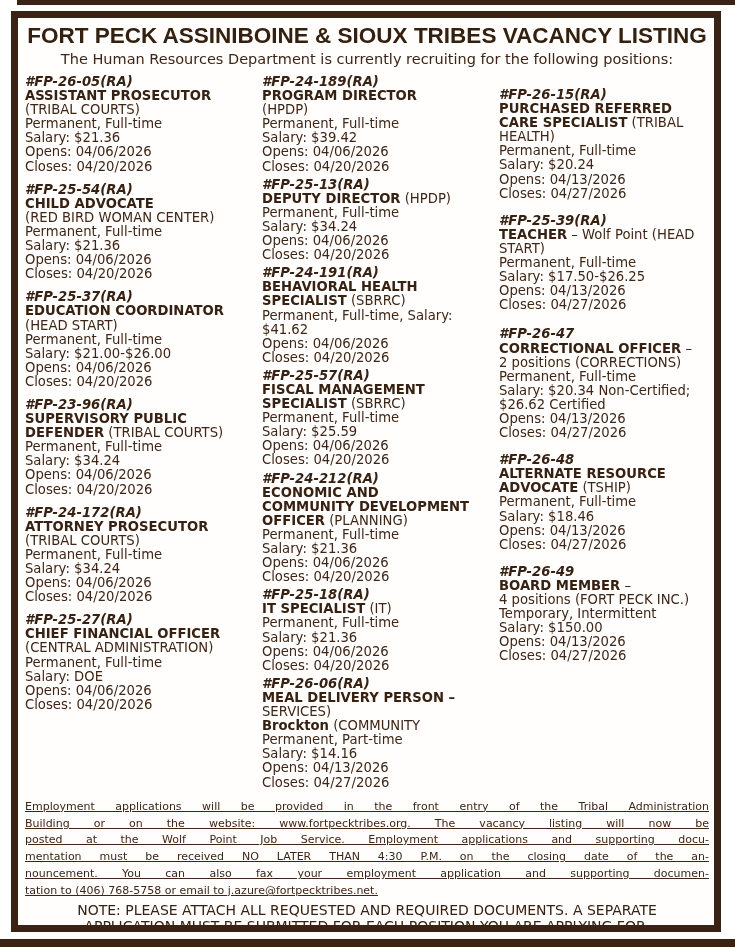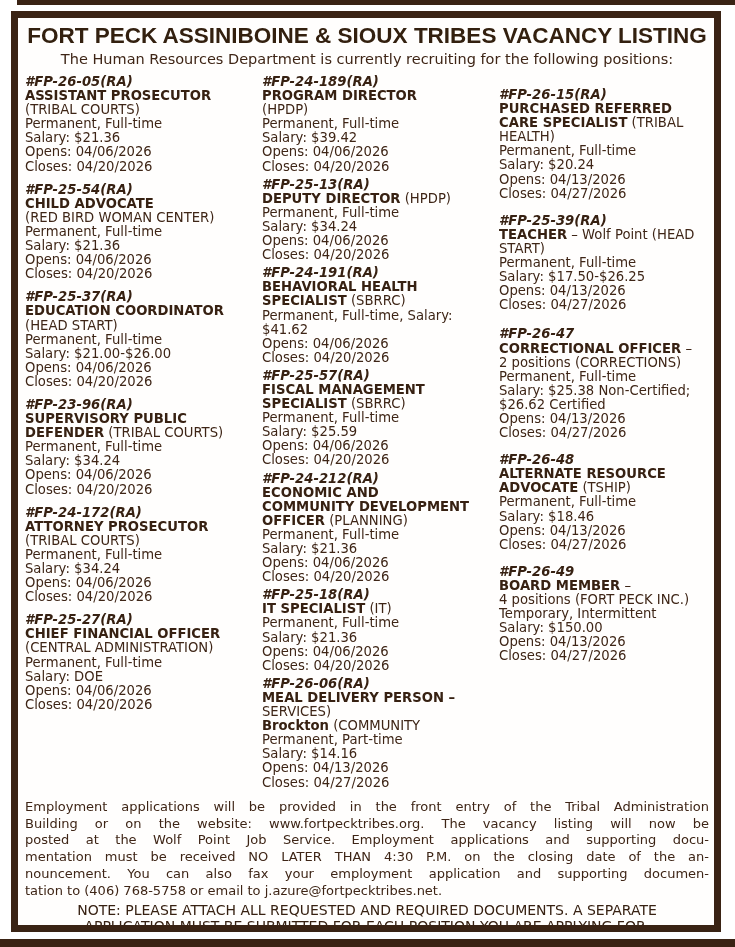--- a/index.html
+++ b/index.html
@@ -34,22 +34,22 @@
   .col[data-name="job-column-2"] .job{margin-bottom:4px;}
   .col[data-name="job-column-3"]{padding-top:13px;}
   .col[data-name="job-column-3"] .job{margin-bottom:13px;}
   .col[data-name="job-column-3"] .job:nth-child(3){margin-top:15px;}
   .jnum,.hl b{font-weight:bold;color:#372112;}
   .jnum{white-space:nowrap;font-style:italic;}
   .hl{white-space:nowrap;}
   .jline{white-space:nowrap;}
   .footer{margin-top:5px;}
   .fline{
-    font-size:13px;line-height:16.9px;white-space:nowrap;
-    text-align:justify;text-align-last:justify;
+    font-size:11px;line-height:16.9px;white-space:nowrap;
+    text-align:justify;text-align-last:justify;text-decoration:underline;
   }
   .fline.last{text-align:left;text-align-last:left;}
   .note{margin-top:2px;}
   .nline{
     font-weight:normal;font-size:14px;line-height:16.2px;text-align:center;
     color:#372112;white-space:nowrap;
   }
 </style>
 </head>
 <body>
@@ -231,21 +231,21 @@
           <div class="jline" data-name="job-detail">Opens: 04/13/2026</div>
           <div class="jline" data-name="job-detail">Closes: 04/27/2026</div>
         </div>
         <div class="job" data-name="job-listing">
           <div class="jnum" data-name="job-number">#FP-26-47</div>
           <div data-name="job-title">
             <div class="hl"><b>CORRECTIONAL OFFICER</b><span> –</span></div>
             <div class="hl"><span>2 positions (CORRECTIONS)</span></div>
           </div>
           <div class="jline" data-name="job-detail">Permanent, Full-time</div>
-          <div class="jline" data-name="job-detail">Salary: $25.38 Non-Certified;</div>
+          <div class="jline" data-name="job-detail">Salary: $20.34 Non-Certified;</div>
           <div class="jline" data-name="job-detail">$26.62 Certified</div>
           <div class="jline" data-name="job-detail">Opens: 04/13/2026</div>
           <div class="jline" data-name="job-detail">Closes: 04/27/2026</div>
         </div>
         <div class="job" data-name="job-listing">
           <div class="jnum" data-name="job-number">#FP-26-48</div>
           <div data-name="job-title">
             <div class="hl"><b>ALTERNATE RESOURCE</b></div>
             <div class="hl"><b>ADVOCATE</b><span> (TSHIP)</span></div>
           </div>

